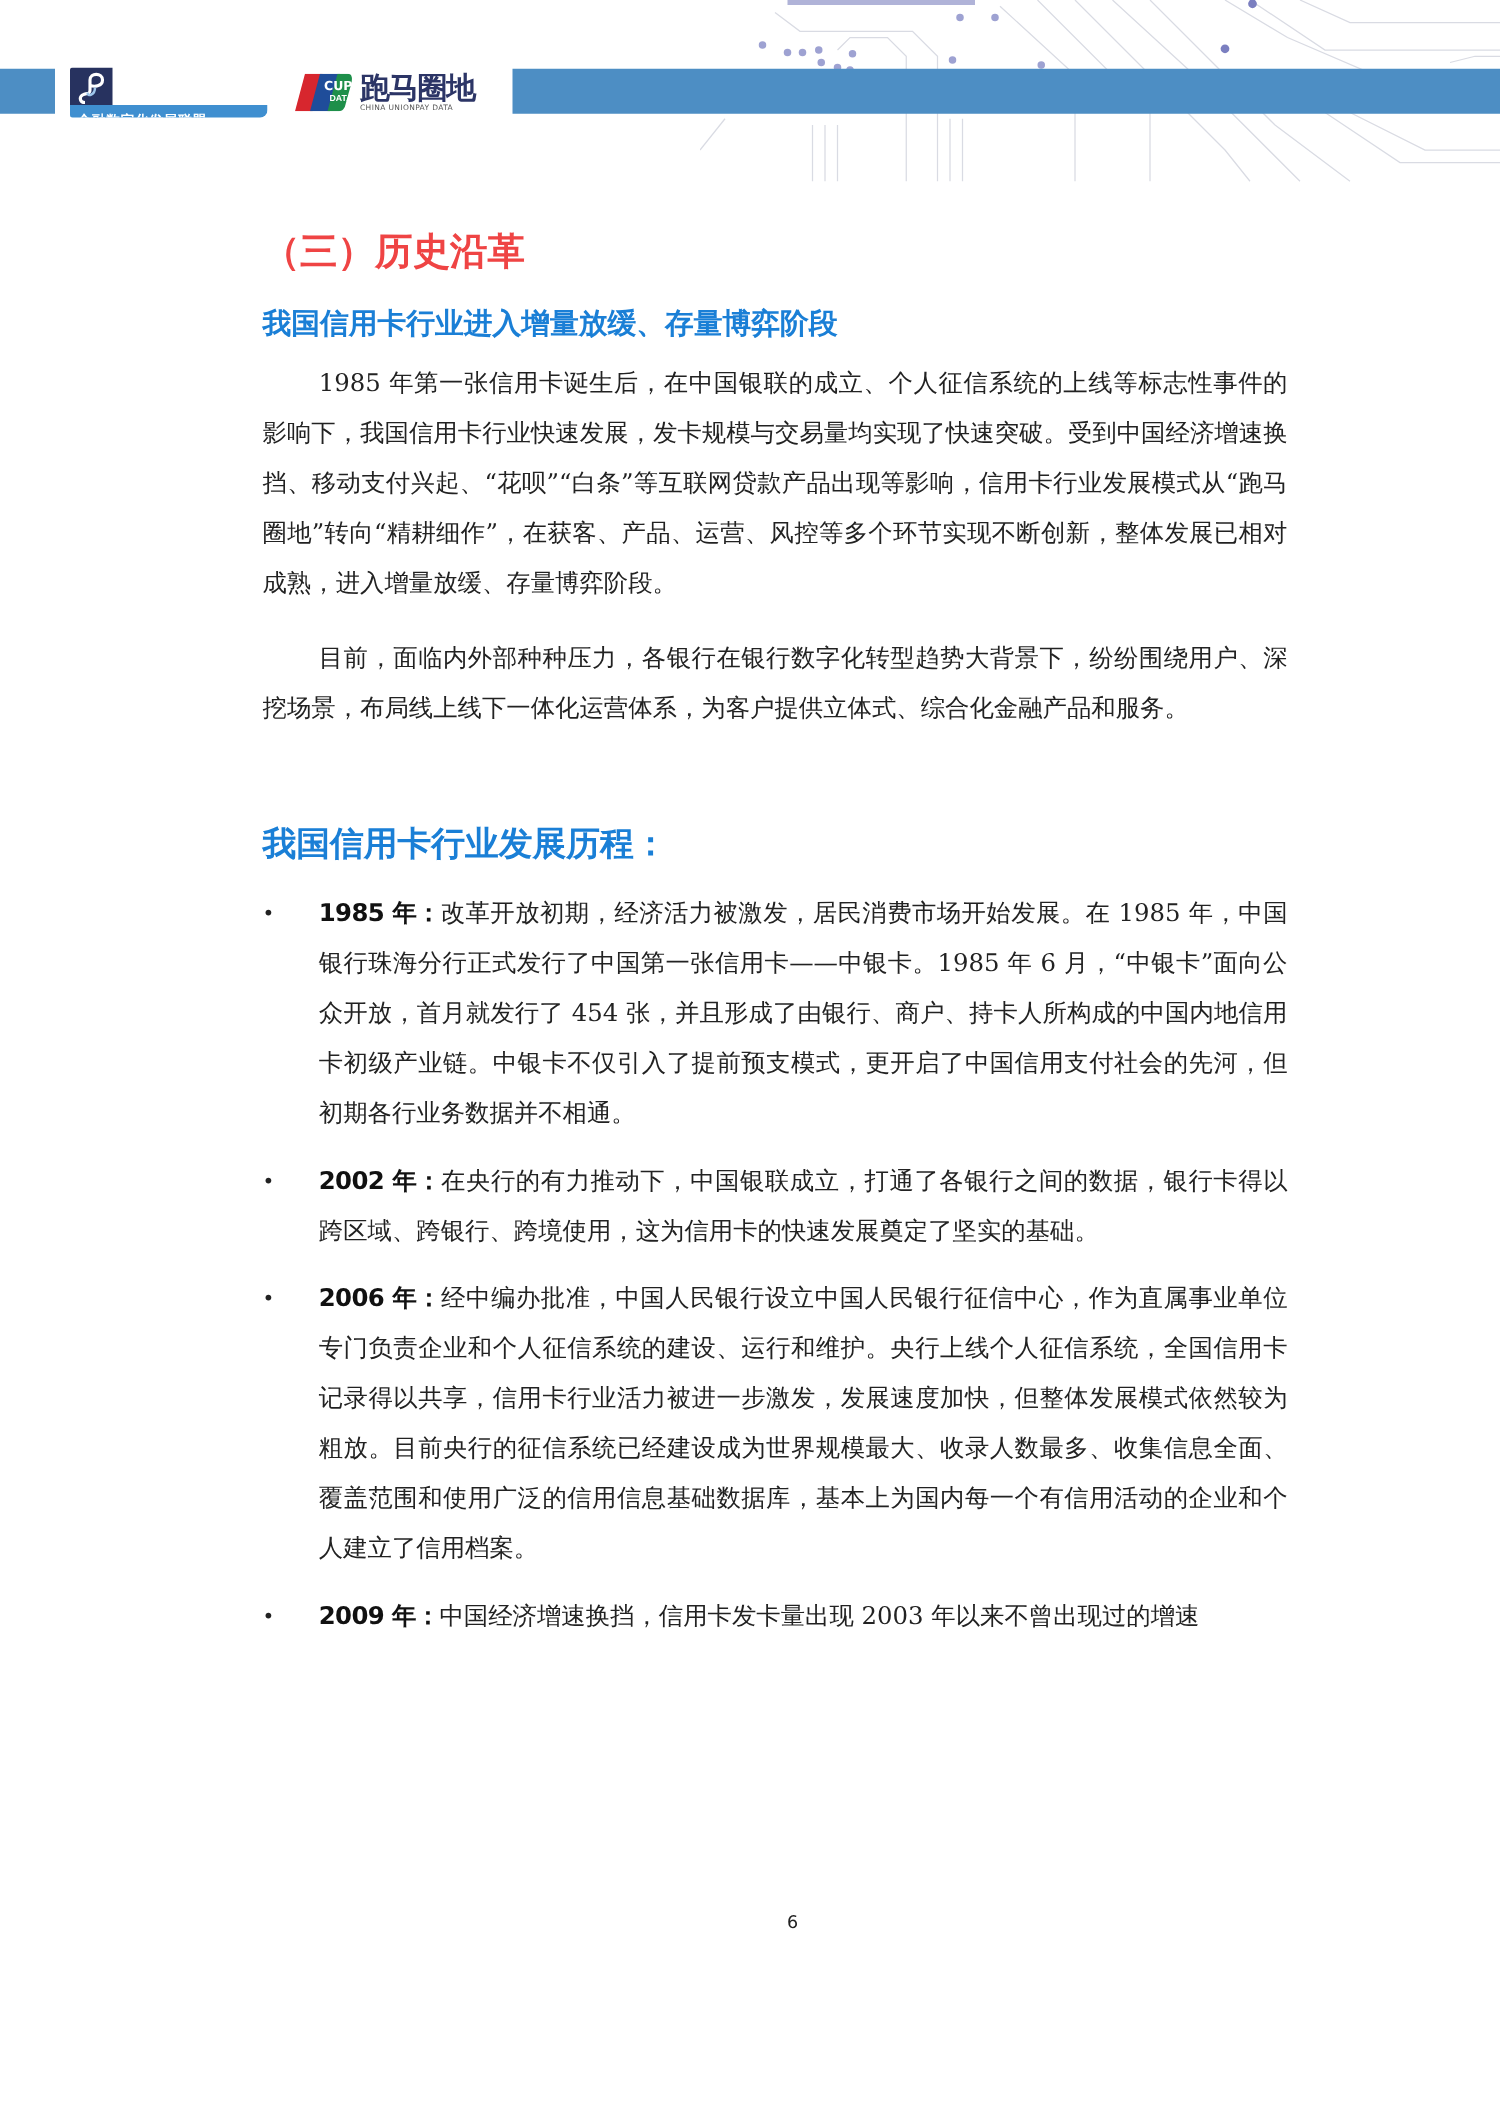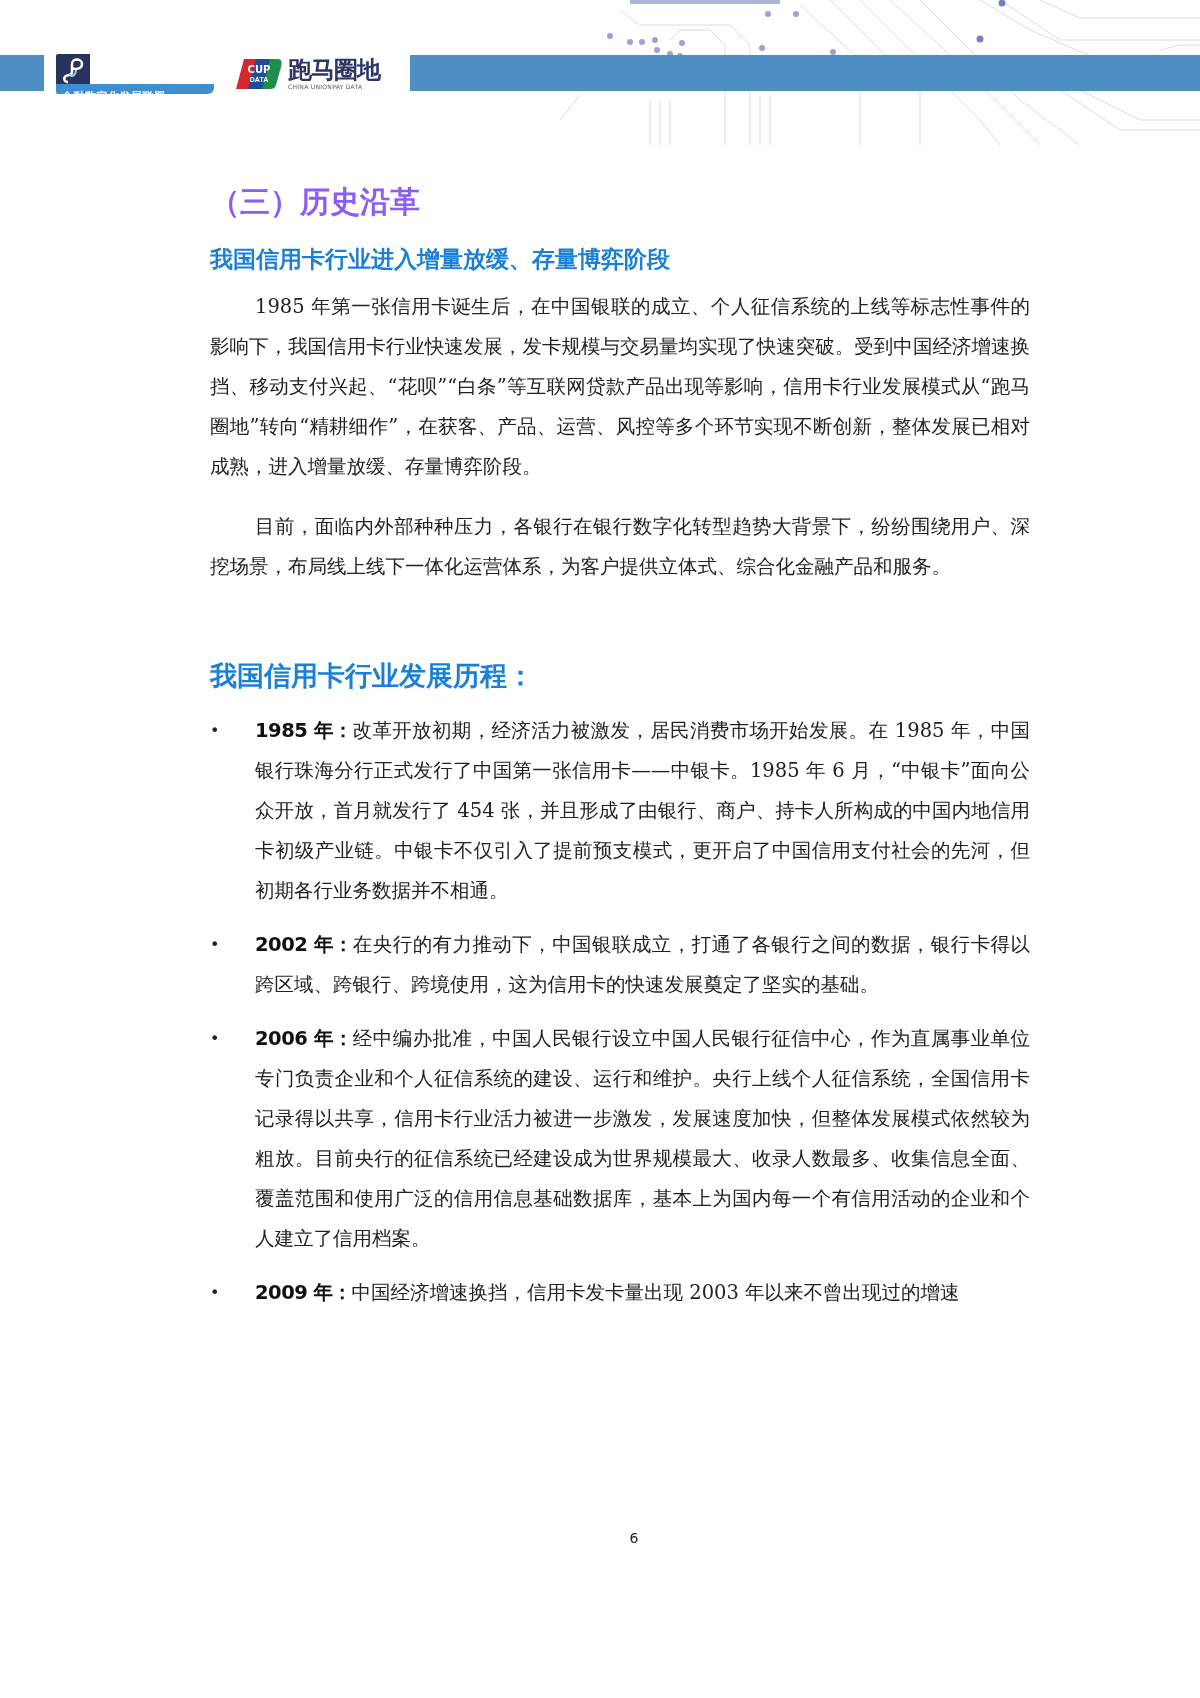--- a/index.html
+++ b/index.html
@@ -12,29 +12,29 @@
     .bar { position: absolute; top: 55px; height: 36px; background: #4d8ec4; }
     .bar-left { left: 0; width: 44px; }
     .bar-right { left: 410px; width: 790px; }
     .logo1 { position: absolute; left: 56px; top: 54px; width: 158px; height: 40px; border-radius: 2px 6px 6px 2px; overflow: hidden; display: flex; flex-direction: column; }
     .logo1 .mark { width: 34px; height: 40px; background: #27325f; display: flex; align-items: center; justify-content: center; }
     .logo1 .txt { flex: 1; background: #3f8fd0; color: #fff; padding: 6px 6px 0 6px; box-sizing: border-box; }
     .logo1 .cn { font-family: "DejaVu Sans", sans-serif; font-weight: bold; font-size: 11px; line-height: 14px; letter-spacing: 0.5px; }
     .logo1 .en { font-family: "DejaVu Sans", sans-serif; font-size: 4px; line-height: 8px; letter-spacing: 0.2px; white-space: nowrap; overflow: hidden; }
     .logo2 { position: absolute; left: 236px; top: 54px; width: 170px; height: 40px; display: flex; align-items: center; }
     .cup { width: 46px; height: 30px; position: relative; }
-    .cup-text { position: absolute; left: 0; top: 0; width: 46px; height: 30px; display: flex; flex-direction: column; align-items: center; justify-content: center; }
+    .cup-text { position: absolute; left: 0; top: 0; width: 46px; height: 30px; display: flex; flex-direction: column; align-items: flex-end; justify-content: center; }
     .cup-text .c1 { font-family: "DejaVu Sans", sans-serif; font-weight: bold; font-size: 10px; color: #fff; line-height: 11px; }
     .cup-text .c2 { font-family: Liberation Sans, sans-serif; font-weight: bold; font-size: 7px; color: #fff; line-height: 9px; }
     .yl { margin-left: 6px; }
     .yl .cn { font-family: "DejaVu Sans", sans-serif; font-weight: bold; font-size: 24px; color: #2c3566; line-height: 26px; letter-spacing: -1px; }
     .yl .en { font-family: "DejaVu Sans", sans-serif; font-size: 6px; color: #555; line-height: 8px; letter-spacing: 0.3px; }
 
     .content { position: absolute; left: 210px; top: 180px; width: 820px; }
-    .sec-title { font-family: "DejaVu Sans", sans-serif; font-weight: bold; font-size: 30px; color: #8b5cf6; margin: 0; line-height: 44px; }
+    .sec-title { font-family: "DejaVu Sans", sans-serif; font-weight: bold; font-size: 30px; color: #ef4444; margin: 0; line-height: 44px; }
     .sub-title { font-family: "DejaVu Sans", sans-serif; font-weight: bold; font-size: 23px; color: #1a7fd6; margin-top: 20px; line-height: 30px; }
     .para { font-size: 19.5px; line-height: 40px; text-indent: 45px; margin-top: 13px; text-align: justify; color: #222; }
     .para.first { margin-top: 34px; }
     .list-title { font-family: "DejaVu Sans", sans-serif; font-weight: bold; font-size: 27px; color: #1a7fd6; margin-top: 74px; line-height: 30px; }
     ul.timeline { list-style: none; margin: 20px 0 0 0; padding: 0; }
     ul.timeline li { position: relative; padding-left: 45px; font-size: 19.5px; line-height: 40px; margin-bottom: 14px; text-align: justify; color: #222; }
     ul.timeline li .bullet { position: absolute; left: 0; top: 0; width: 12px; font-family: "DejaVu Sans", sans-serif; font-size: 16px; }
     ul.timeline li .year { font-family: "DejaVu Sans", sans-serif; font-weight: bold; color: #111; letter-spacing: -0.5px; }
     .page-num { position: absolute; left: 0; width: 1268px; top: 1530px; text-align: center; font-family: "DejaVu Sans", sans-serif; font-size: 14px; color: #222; }
   </style>

